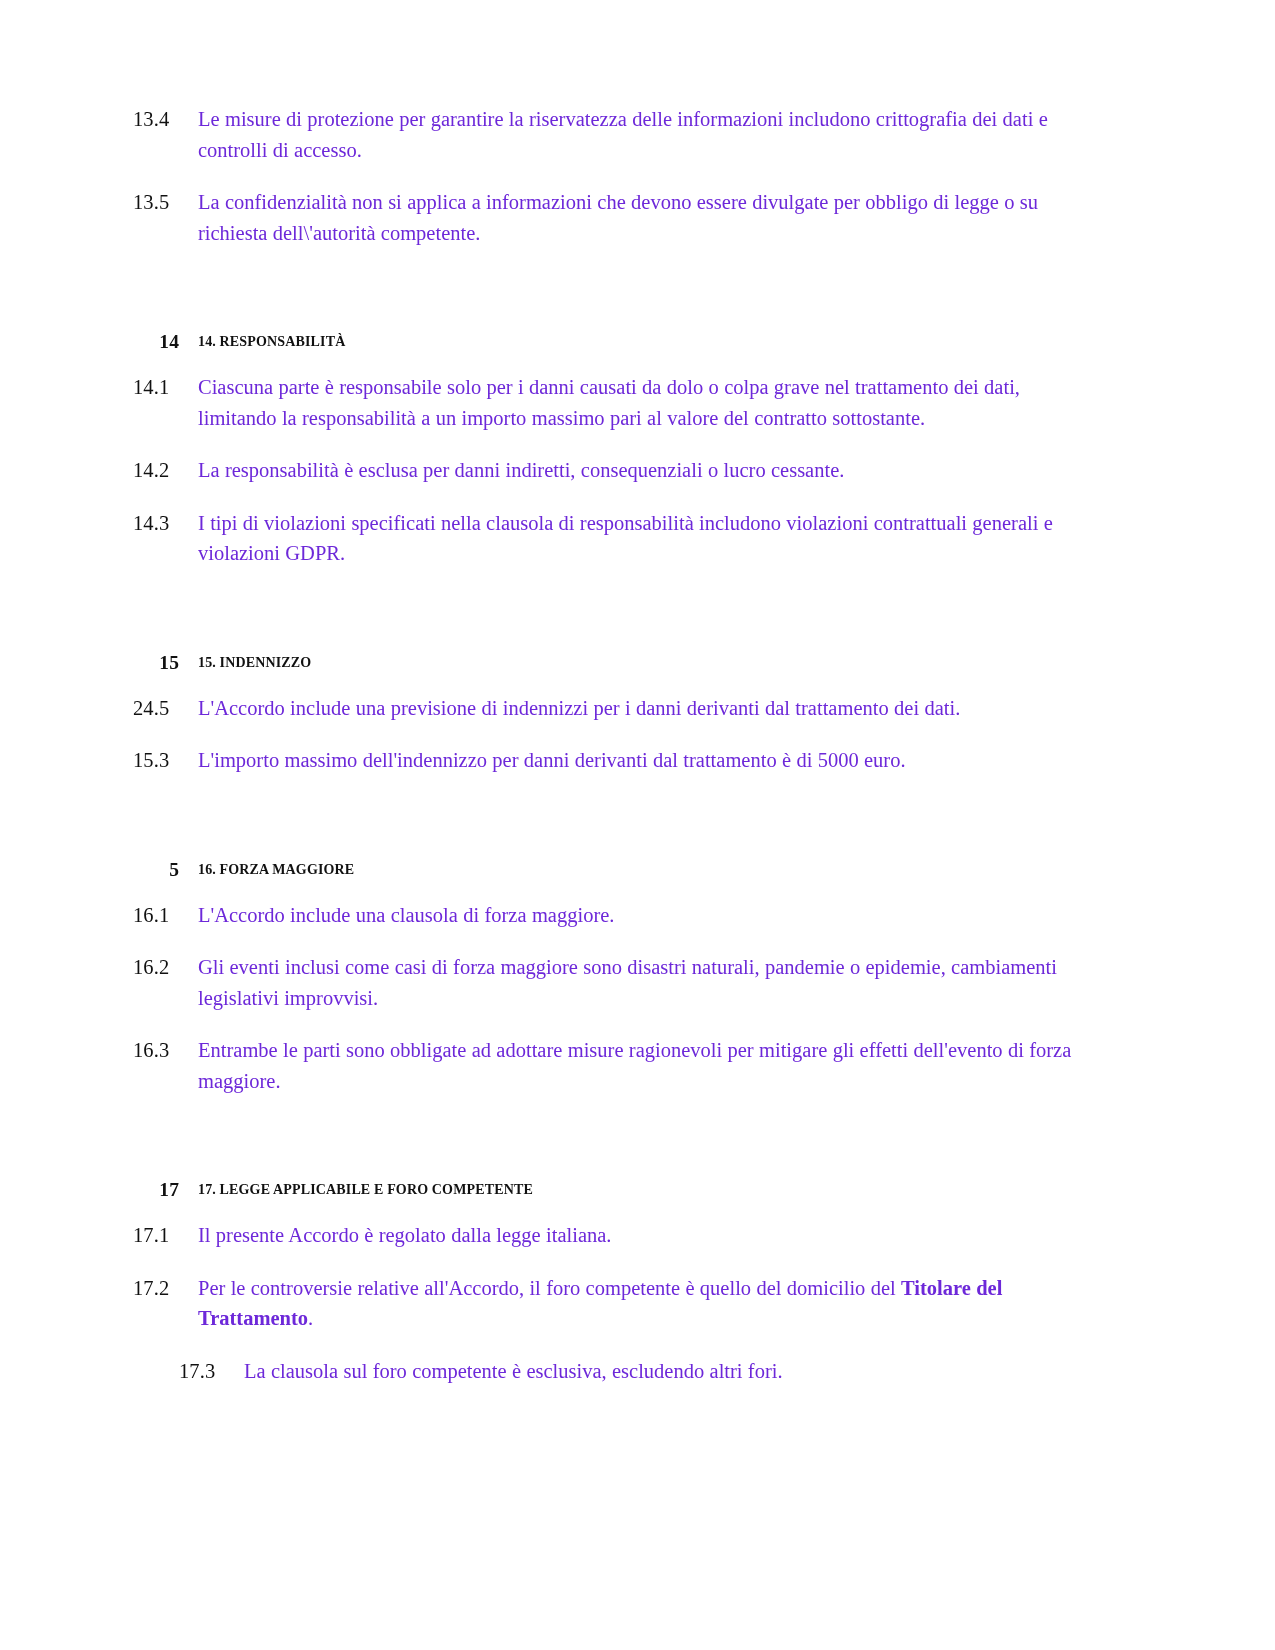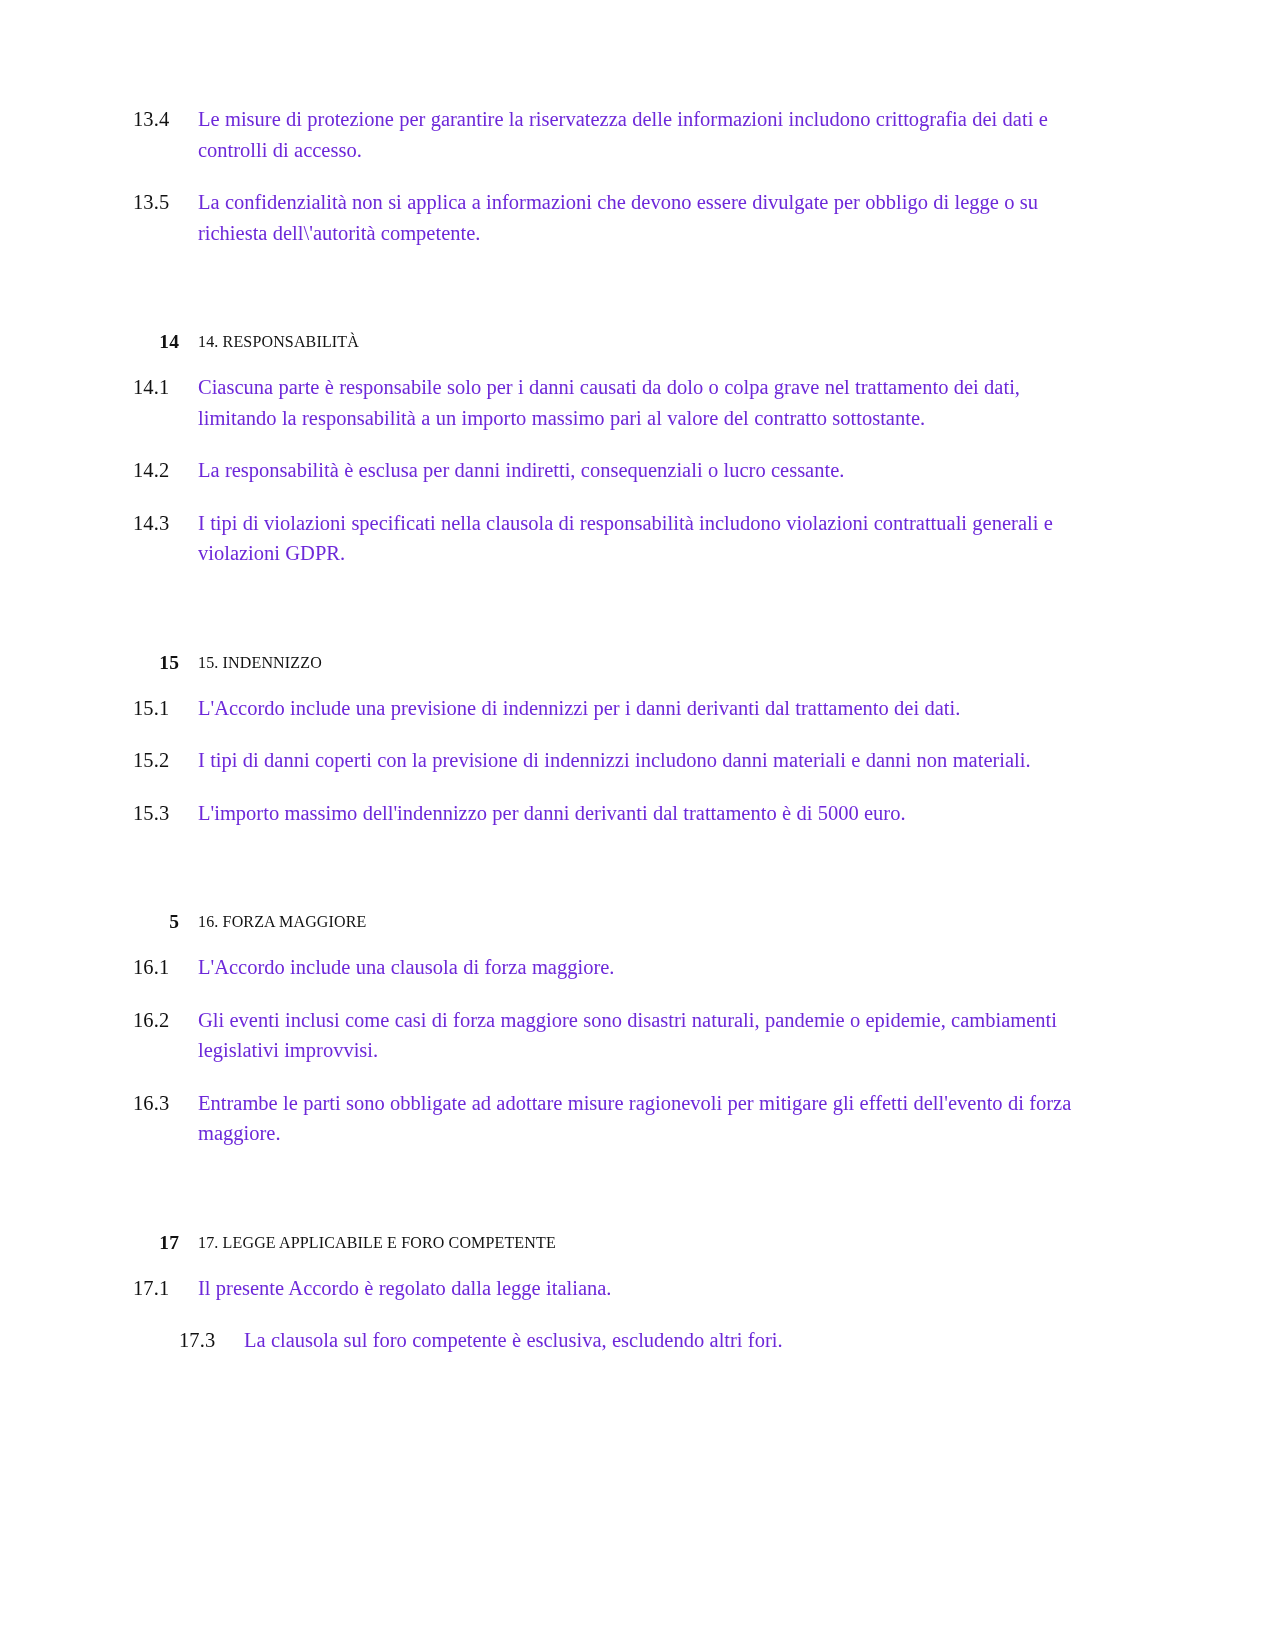--- a/index.html
+++ b/index.html
@@ -67,23 +67,23 @@
     text-align: right;
     padding-right: 19px;
     box-sizing: border-box;
     font-size: 19.5px;
     line-height: 28px;
     font-weight: 700;
     letter-spacing: 0.1px;
   }
   .section-head .title {
     flex: 1 1 auto;
-    font-size: 16px;
+    font-size: 14px;
     line-height: 28px;
-    font-weight: 400;
+    font-weight: 700;
     letter-spacing: 0.15px;
   }
 
   
   .gap-lg { height: 34px; }
 
   
   .clause:last-child { margin-bottom: 0; margin-left: 46px; }
 </style>
 </head>
@@ -125,28 +125,24 @@
     </div>
 
     <div class="gap-lg"></div>
 
     <div class="section-head">
       <div class="num">15</div>
       <div class="title">15. INDENNIZZO</div>
     </div>
 
     <div class="clause">
-      <div class="num">15.1</div>
+      <div class="num">24.5</div>
       <div class="body">L'Accordo include una previsione di indennizzi per i danni derivanti dal trattamento dei dati.</div>
     </div>
 
-    <div class="clause">
-      <div class="num">15.2</div>
-      <div class="body">I tipi di danni coperti con la previsione di indennizzi includono danni materiali e danni non materiali.</div>
-    </div>
 
     <div class="clause">
       <div class="num">15.3</div>
       <div class="body">L'importo massimo dell'indennizzo per danni derivanti dal trattamento è di 5000 euro.</div>
     </div>
 
     <div class="gap-lg"></div>
 
     <div class="section-head">
       <div class="num">5</div>
@@ -173,20 +169,26 @@
     <div class="section-head">
       <div class="num">17</div>
       <div class="title">17. LEGGE APPLICABILE E FORO COMPETENTE</div>
     </div>
 
     <div class="clause">
       <div class="num">17.1</div>
       <div class="body">Il presente Accordo è regolato dalla legge italiana.</div>
     </div>
 
+    <div class="clause">
+      <div class="num">17.2</div>
+      <div class="body">
+        <span>Per le controversie relative all'Accordo, il foro competente è quello del domicilio del </span><b>Titolare del Trattamento</b><span>.</span>
+      </div>
+    </div>
 
     <div class="clause">
       <div class="num">17.3</div>
       <div class="body">La clausola sul foro competente è esclusiva, escludendo altri fori.</div>
     </div>
 
   </div>
 </div>
 
 </body></html>

